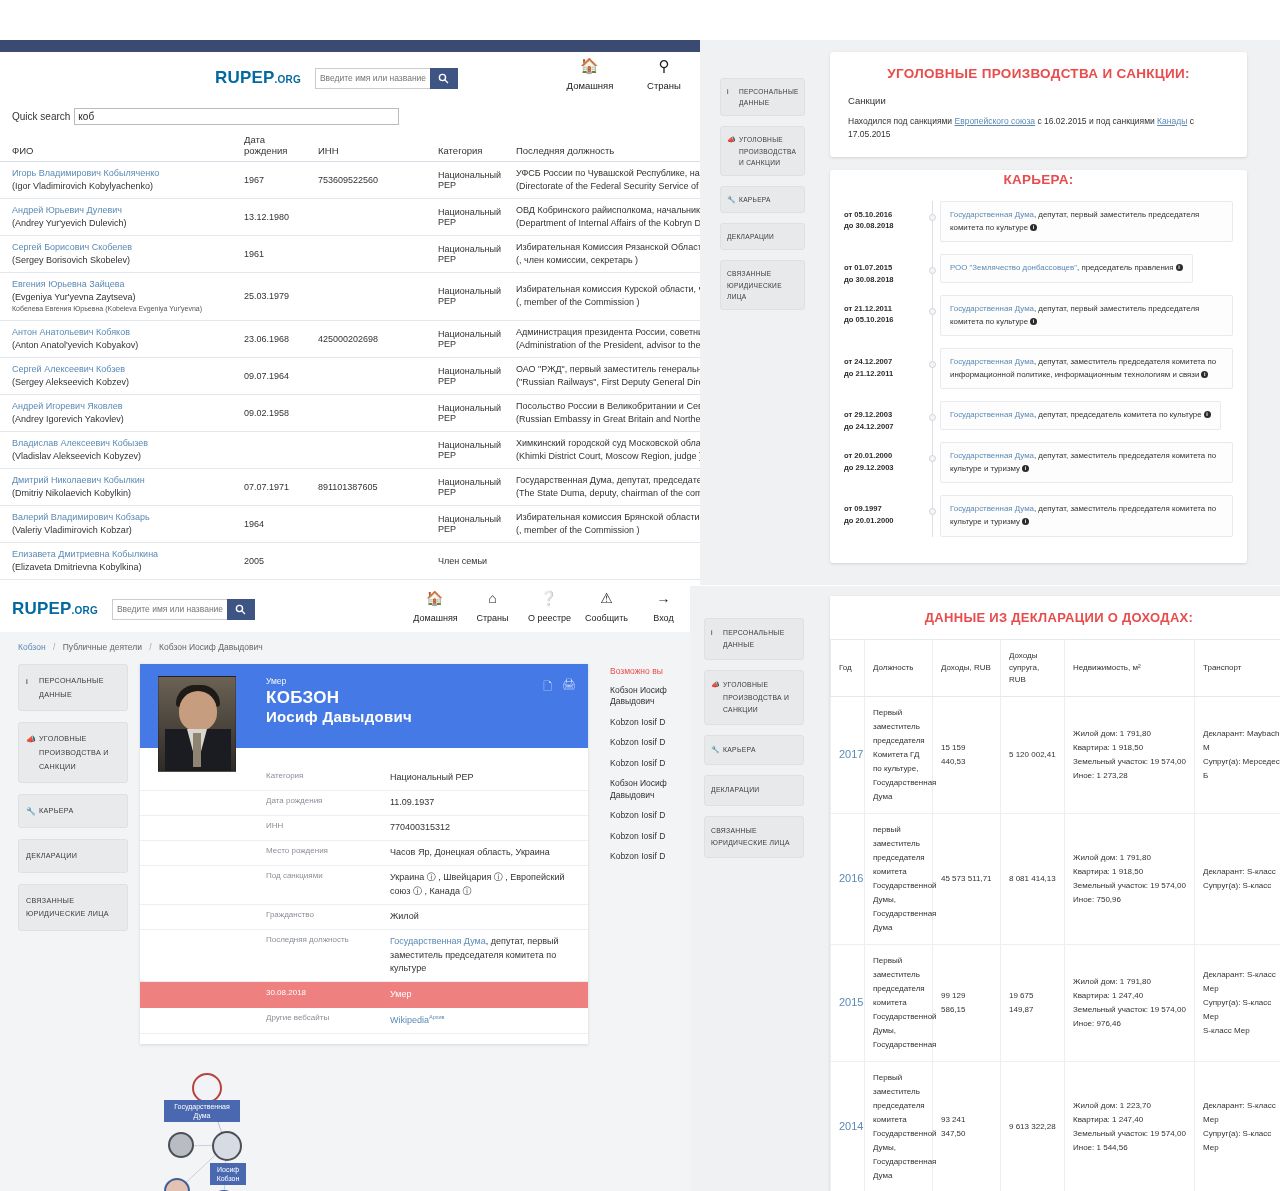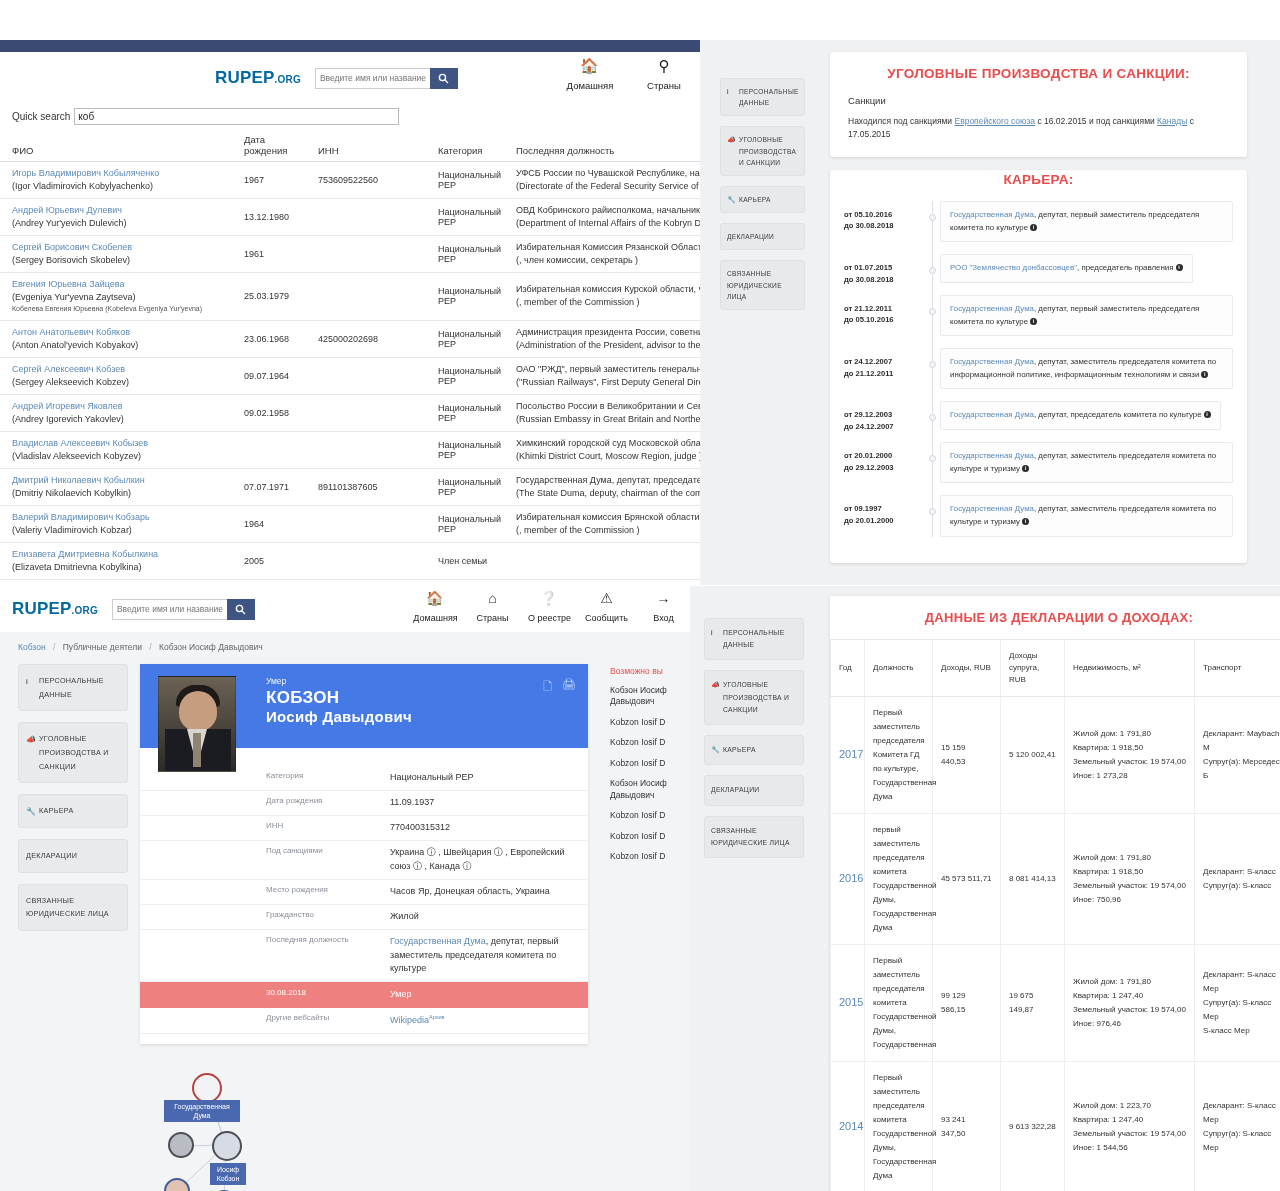--- a/index.html
+++ b/index.html
@@ -564,26 +564,26 @@
             </div>
             <div class="row">
               <div class="k">Дата рождения</div>
               <div class="v">11.09.1937</div>
             </div>
             <div class="row">
               <div class="k">ИНН</div>
               <div class="v">770400315312</div>
             </div>
             <div class="row">
+              <div class="k">Место рождения</div>
+              <div class="v">Часов Яр, Донецкая область, Украина</div>
+            </div>
+            <div class="row">
               <div class="k">Под санкциями</div>
               <div class="v">Украина ⓘ , Швейцария ⓘ , Европейский союз ⓘ , Канада ⓘ</div>
-            </div>
-            <div class="row">
-              <div class="k">Место рождения</div>
-              <div class="v">Часов Яр, Донецкая область, Украина</div>
             </div>
             <div class="row">
               <div class="k">Гражданство</div>
               <div class="v">Жилой</div>
             </div>
             <div class="row">
               <div class="k">Последняя должность</div>
               <div class="v"><a class="lnk" href="#" style="text-decoration:none">Государственная Дума</a><span>, депутат, первый заместитель председателя комитета по культуре</span></div>
             </div>
             <div class="row hl">

